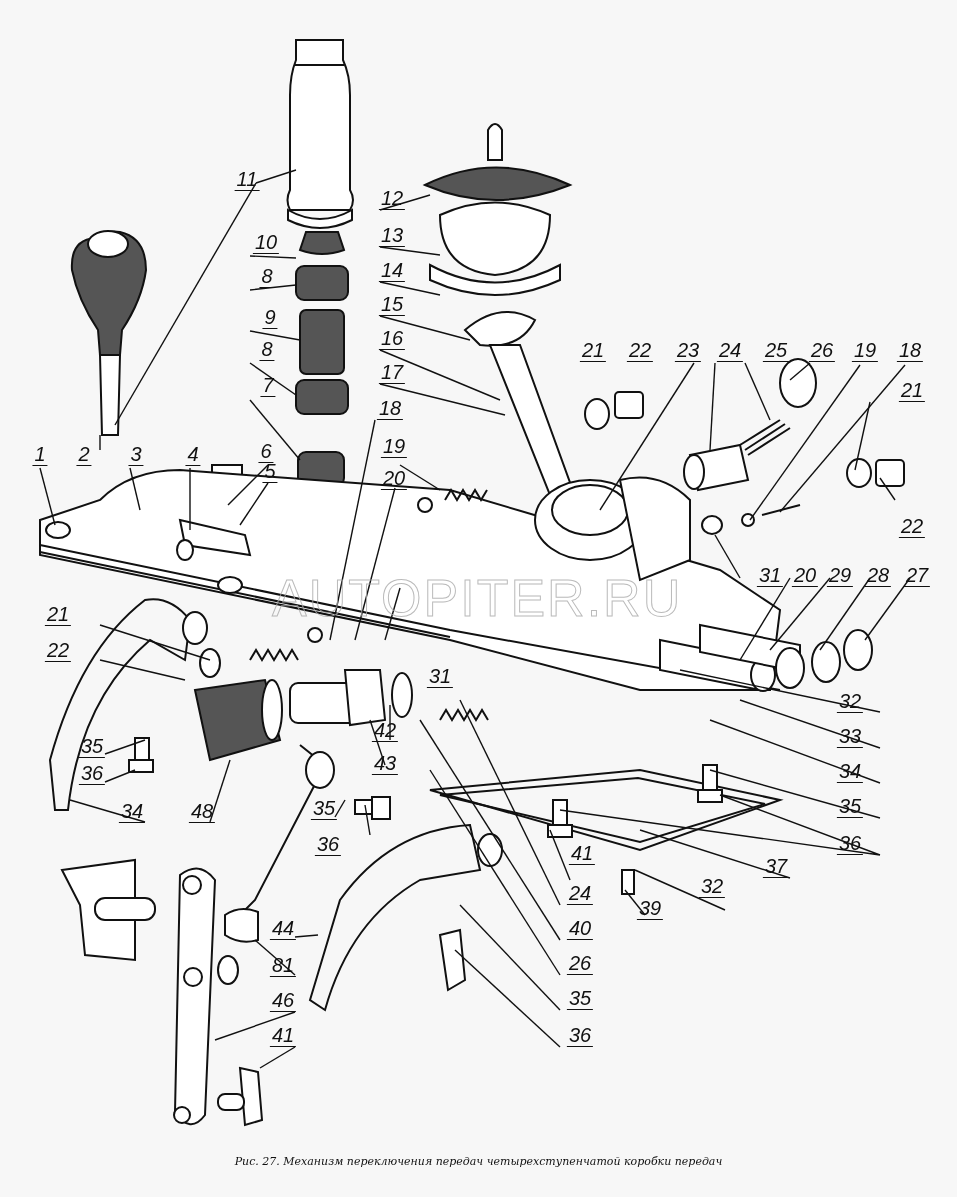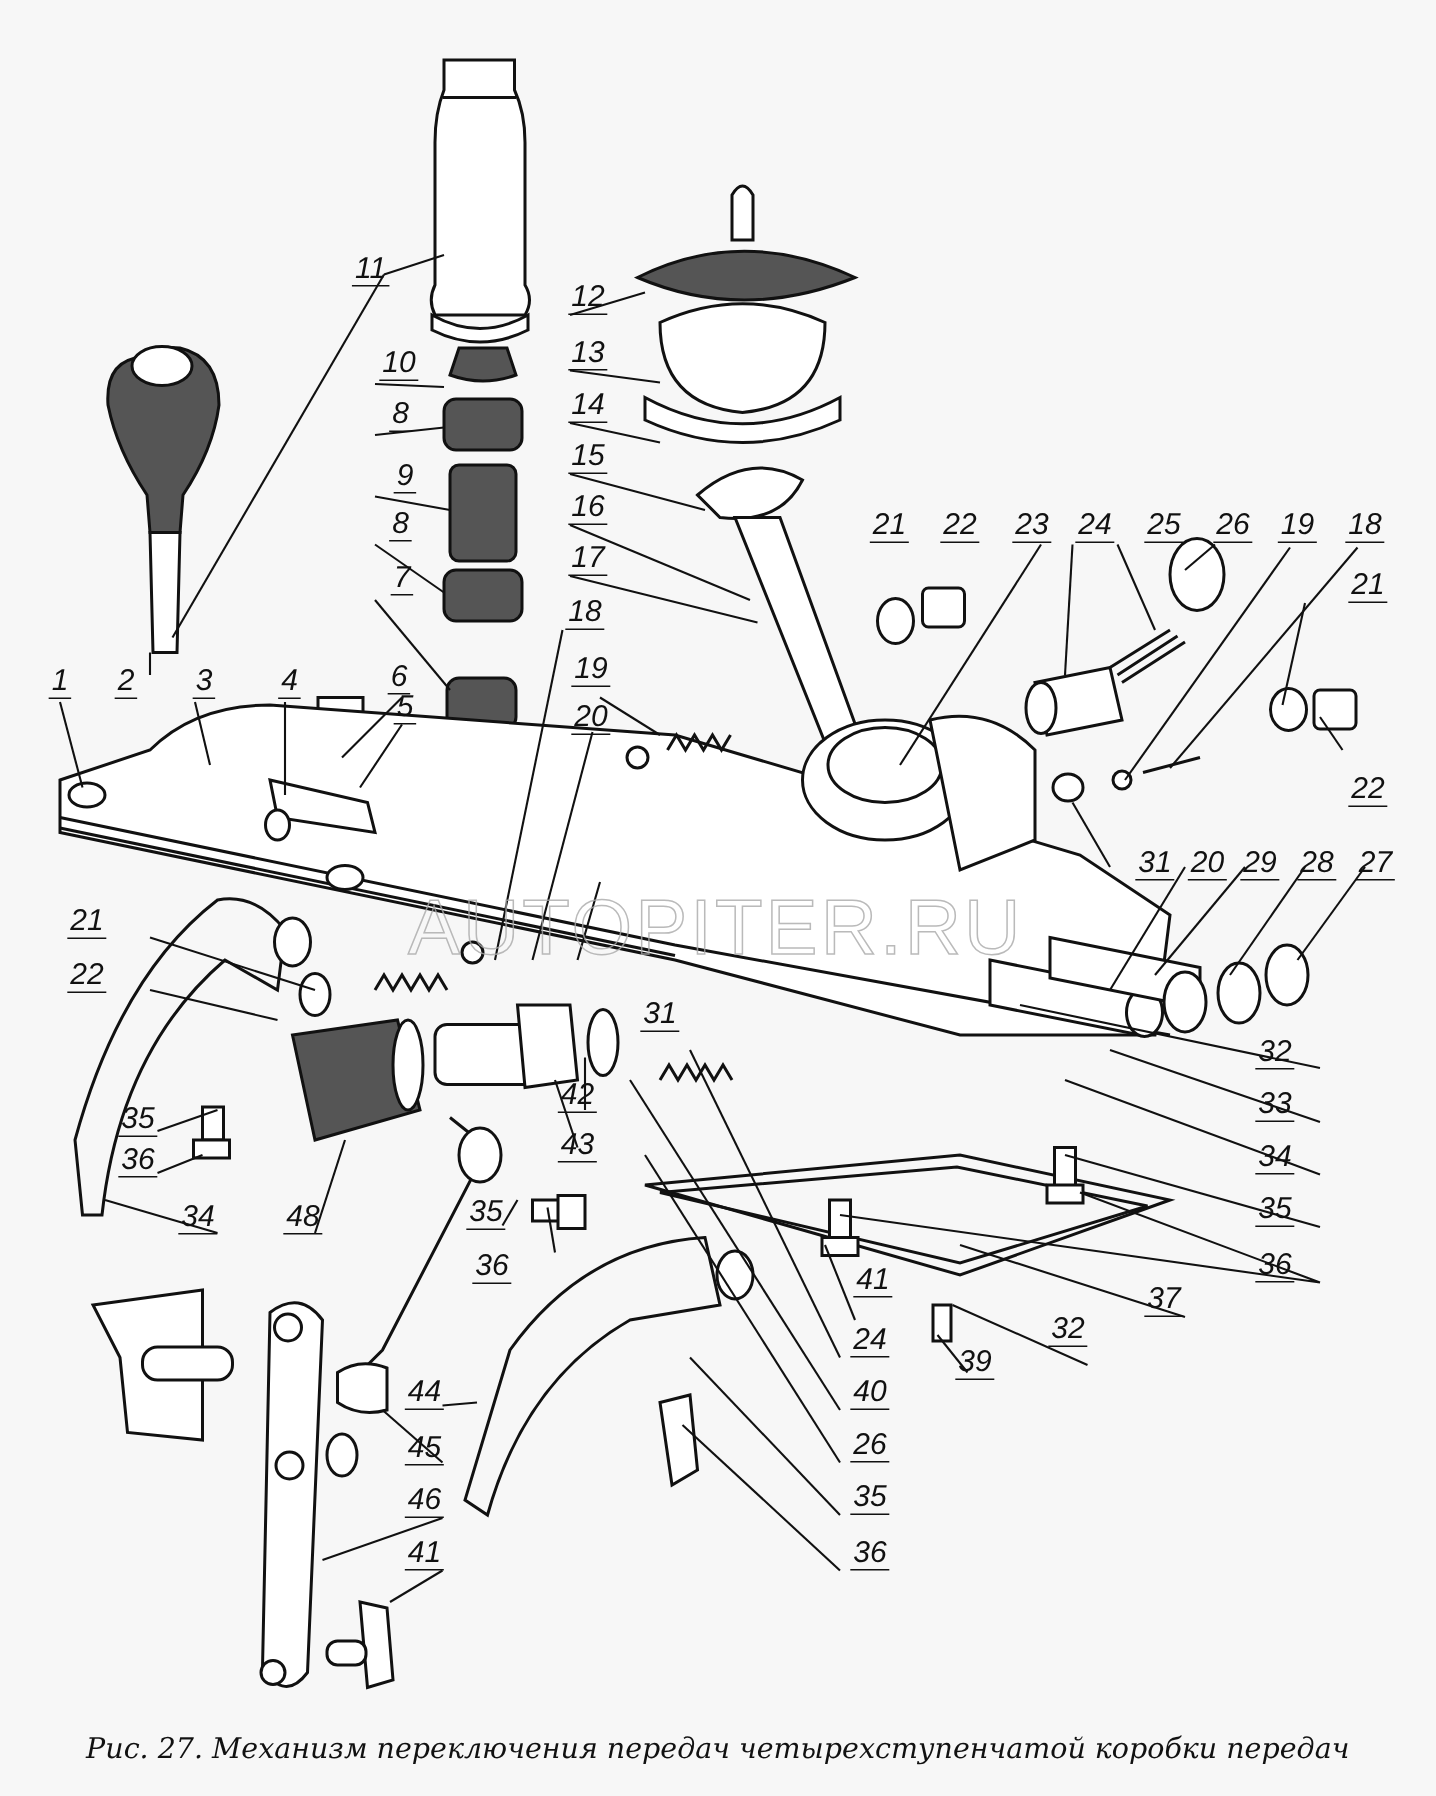--- a/index.html
+++ b/index.html
@@ -1,20 +1,20 @@
 <!DOCTYPE html>
 <html><head>
 <meta charset="utf-8">
 <style>
   html,body{margin:0;padding:0;background:#f7f7f7;}
   #canvas{position:relative;width:957px;height:1197px;background:#f7f7f7;overflow:hidden;font-family:"DejaVu Serif",serif;}
   svg#art{position:absolute;left:0;top:0;width:957px;height:1197px;}
   .lbl{position:absolute;font-family:"Liberation Sans",sans-serif;font-style:italic;font-size:20px;color:#111;line-height:20px;border-bottom:1.6px solid #111;padding:0 2px 1px 2px;white-space:nowrap;transform:translate(-50%,-100%);}
-  .caption{position:absolute;left:0;right:0;top:1155px;text-align:center;font-family:"DejaVu Serif",serif;font-style:italic;font-size:19px;color:#111;}
-  .wm{position:absolute;left:272px;top:568px;font-family:"Liberation Sans",sans-serif;font-size:52px;letter-spacing:2px;color:transparent;-webkit-text-stroke:1px #aaa;opacity:.8;margin-top:21px;}
+  .caption{position:absolute;left:0;right:0;top:1155px;text-align:center;font-family:"DejaVu Serif",serif;font-style:italic;font-size:11px;color:#111;}
+  .wm{position:absolute;left:272px;top:568px;font-family:"Liberation Sans",sans-serif;font-size:52px;letter-spacing:2px;color:transparent;-webkit-text-stroke:1px #aaa;opacity:.8;}
   .st{fill:none;stroke:#111;stroke-width:2;}
   .sf{fill:#fff;stroke:#111;stroke-width:2;}
   .dk{fill:#555;stroke:#111;stroke-width:2;}
   .ld{fill:none;stroke:#111;stroke-width:1.4;}
 </style>
 </head>
 <body>
 
 <div id="canvas">
   <svg id="art" viewBox="0 0 957 1197">
@@ -280,18 +280,18 @@
   <span class="lbl" style="left:202px;top:823px">48</span>
   <span class="lbl" style="left:324px;top:820px">35</span>
   <span class="lbl" style="left:328px;top:856px">36</span>
   <span class="lbl" style="left:582px;top:865px">41</span>
   <span class="lbl" style="left:580px;top:905px">24</span>
   <span class="lbl" style="left:580px;top:940px">40</span>
   <span class="lbl" style="left:580px;top:975px">26</span>
   <span class="lbl" style="left:580px;top:1010px">35</span>
   <span class="lbl" style="left:580px;top:1047px">36</span>
   <span class="lbl" style="left:283px;top:940px">44</span>
-  <span class="lbl" style="left:283px;top:977px">45</span>
+  <span class="lbl" style="left:283px;top:977px">81</span>
   <span class="lbl" style="left:283px;top:1012px">46</span>
   <span class="lbl" style="left:283px;top:1047px">41</span>
 
   <div class="caption">Рис. 27. Механизм переключения передач четырехступенчатой коробки передач</div>
 </div>
 
 </body></html>

